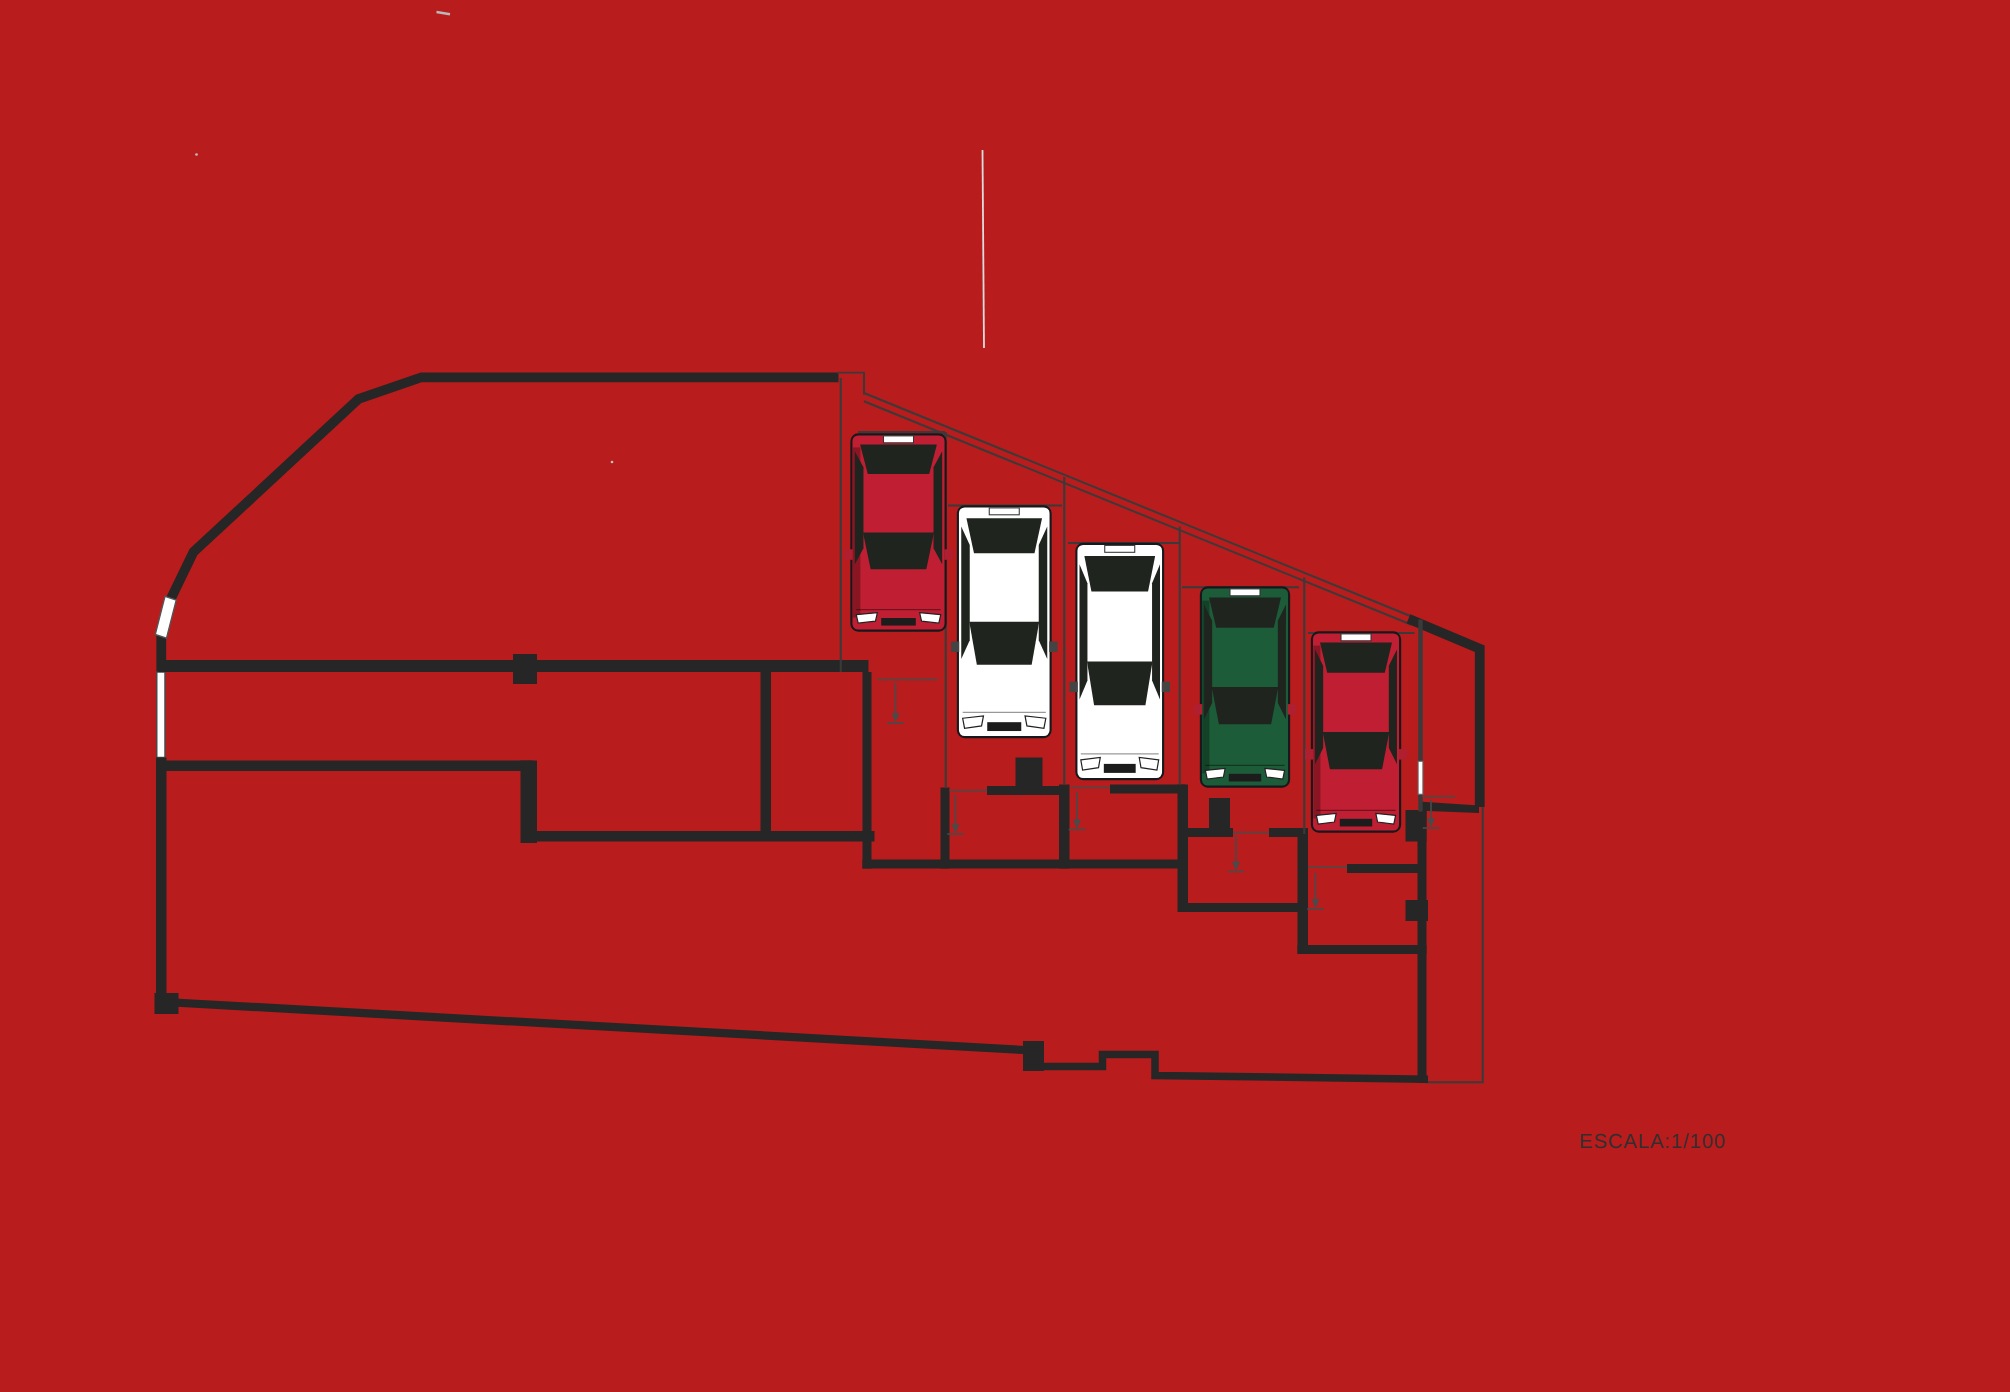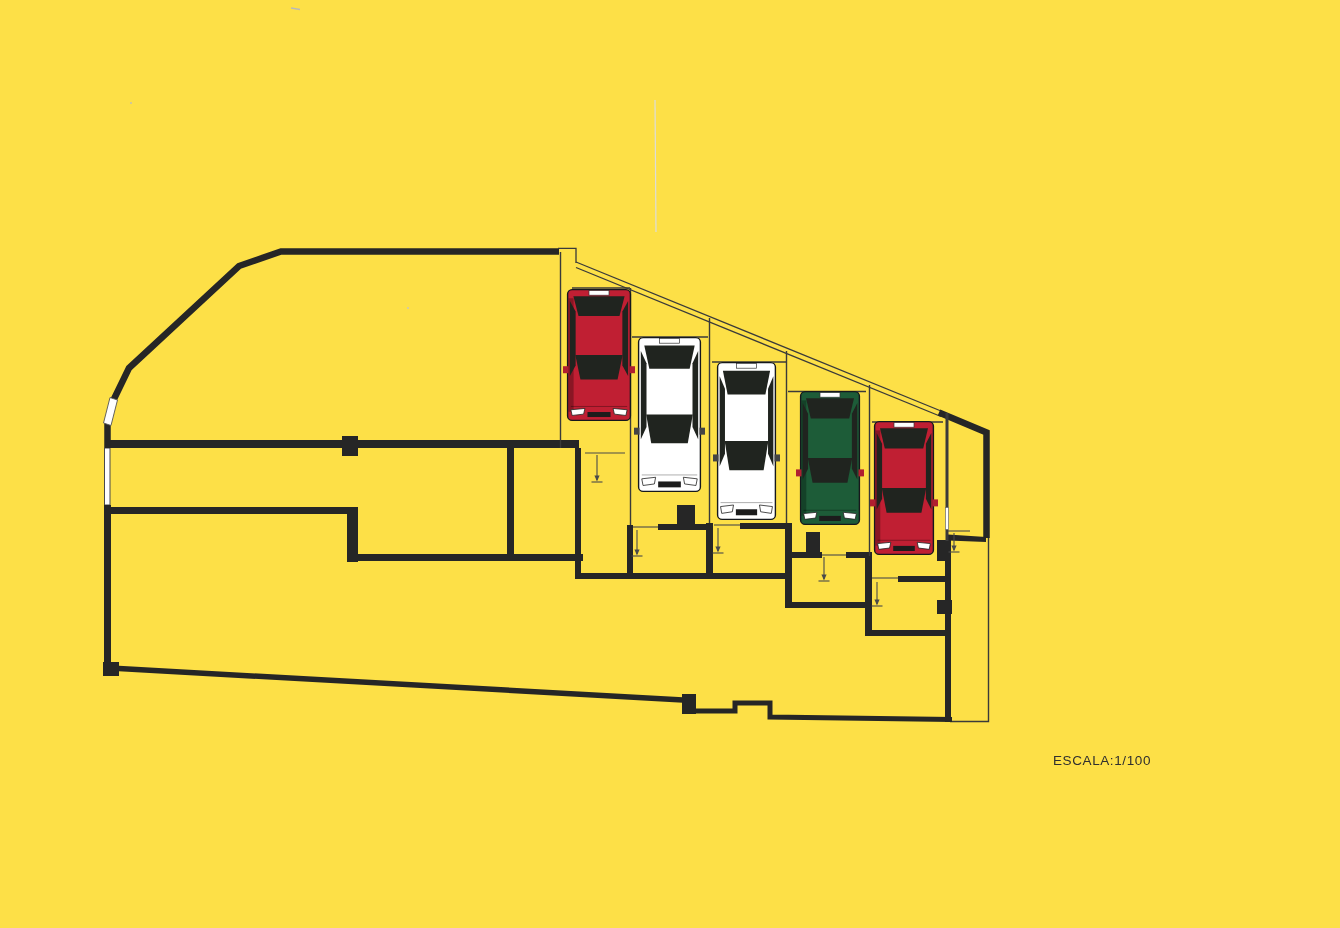--- a/index.html
+++ b/index.html
@@ -1,19 +1,19 @@
 <!DOCTYPE html>
 <html><head>
 <meta charset="utf-8">
 <style>
   html,body{margin:0;padding:0;background:#e9e9e9;}
   .page{
     position:relative;
     width:1340px;height:928px;
-    background:#fde047;
+    background:#b91c1c;
     overflow:hidden;
     font-family:"Liberation Sans", sans-serif;
   }
   svg{display:block;}
   .scale-text{
     font-family:"Liberation Sans", sans-serif;
     font-size:13.5px;
     letter-spacing:0.6px;
     fill:#2f2f2f;
   }

